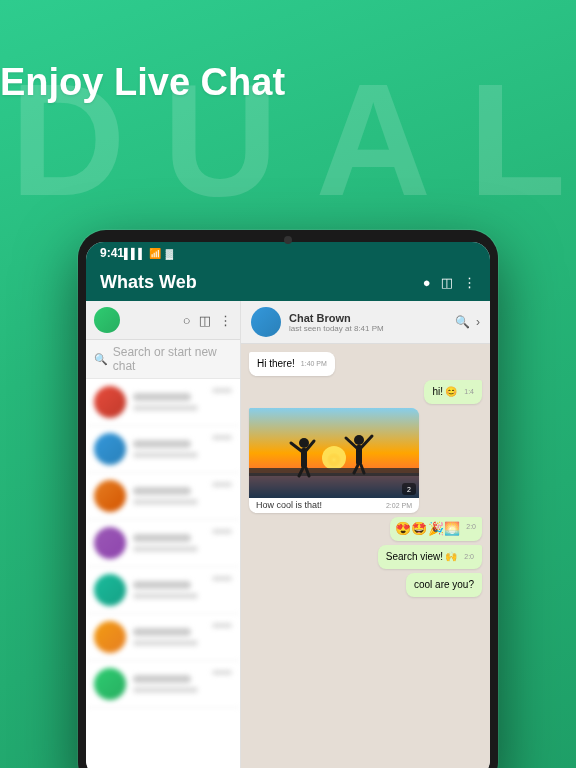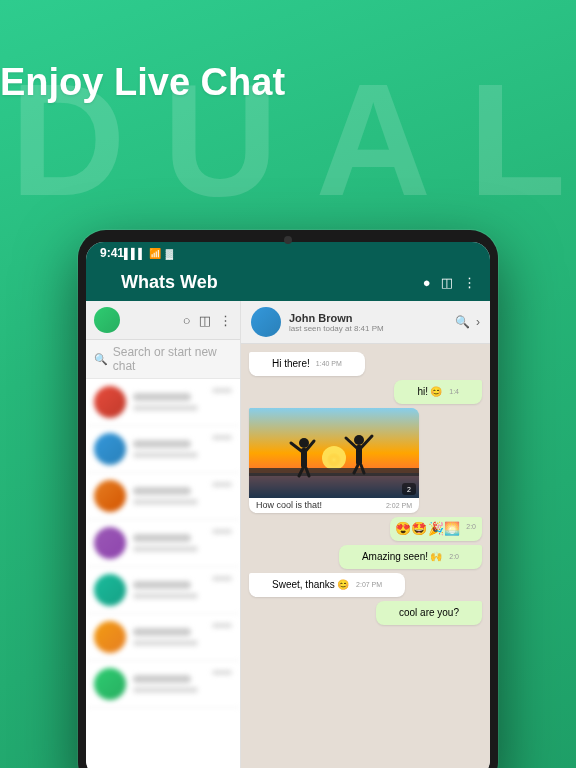--- a/index.html
+++ b/index.html
@@ -115,21 +115,20 @@
       padding: 8px 14px;
       display: flex;
       align-items: center;
       justify-content: space-between;
       flex-shrink: 0;
     }
     .app-title {
       color: white;
       font-size: 18px;
       font-weight: 700;
-      margin-left: 21px;
     }
     .app-header-icons {
       display: flex;
       gap: 10px;
       color: white;
       font-size: 13px;
       align-items: center;
     }
 
     
@@ -296,21 +295,21 @@
       display: flex;
       flex-direction: column;
       gap: 4px;
       position: relative;
     }
 
     
     .msg-bubble {
       max-width: 75%;
       border-radius: 8px;
-      padding: 5px 23px;
+      padding: 5px 8px;
       font-size: 10px;
       position: relative;
       line-height: 1.4;
     }
     .msg-incoming {
       background: white;
       align-self: flex-start;
       border-top-left-radius: 2px;
       box-shadow: 0 1px 2px rgba(0,0,0,0.1);
     }
@@ -477,21 +476,21 @@
               <div class="chat-time-blur"></div>
             </div>
           </div>
         </div>
 
         <div class="chat-window">
 
           <div class="chat-header">
             <div class="chat-header-avatar"></div>
             <div class="chat-header-info">
-              <div class="chat-header-name">John Brown</div>
+              <div class="chat-header-name">Chat Brown</div>
               <div class="chat-header-status">last seen today at 8:41 PM</div>
             </div>
             <div class="chat-header-icons">
               <span>🔍</span>
               <span>›</span>
             </div>
           </div>
 
           <div class="chat-messages">
 
@@ -558,28 +557,24 @@
                 <span class="msg-time" style="font-size:7px;color:#999;float:right;">2:02 PM</span>
               </div>
             </div>
 
             <div class="msg-bubble msg-outgoing msg-emoji">
               <span>😍🤩🎉🌅</span>
               <span class="msg-time">2:0</span>
             </div>
 
             <div class="msg-bubble msg-outgoing">
-              <span>Amazing seen! 🙌</span>
+              <span>Search view! 🙌</span>
               <span class="msg-time">2:0</span>
             </div>
 
-            <div class="msg-bubble msg-incoming">
-              <span>Sweet, thanks 😊</span>
-              <span class="msg-time">2:07 PM</span>
-            </div>
 
             <div class="msg-bubble msg-outgoing">
               <span>cool are you?</span>
             </div>
 
           </div>
         </div>
       </div>
     </div>
   </div>

